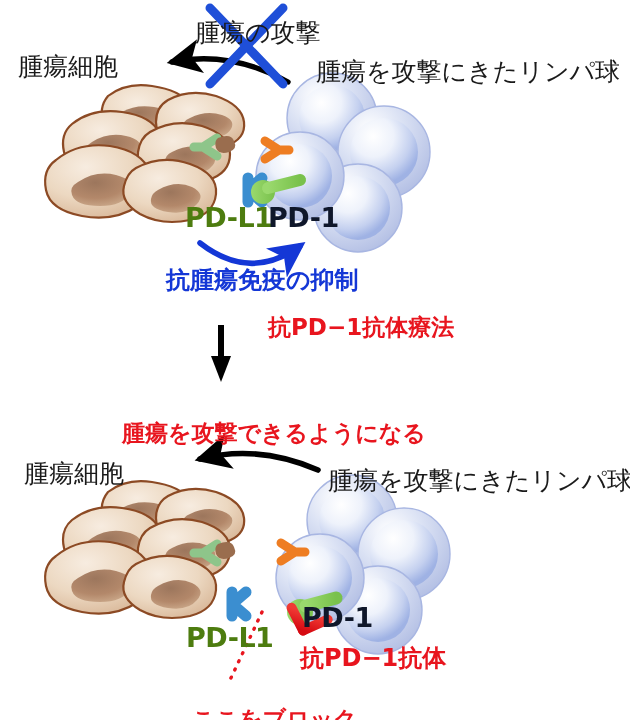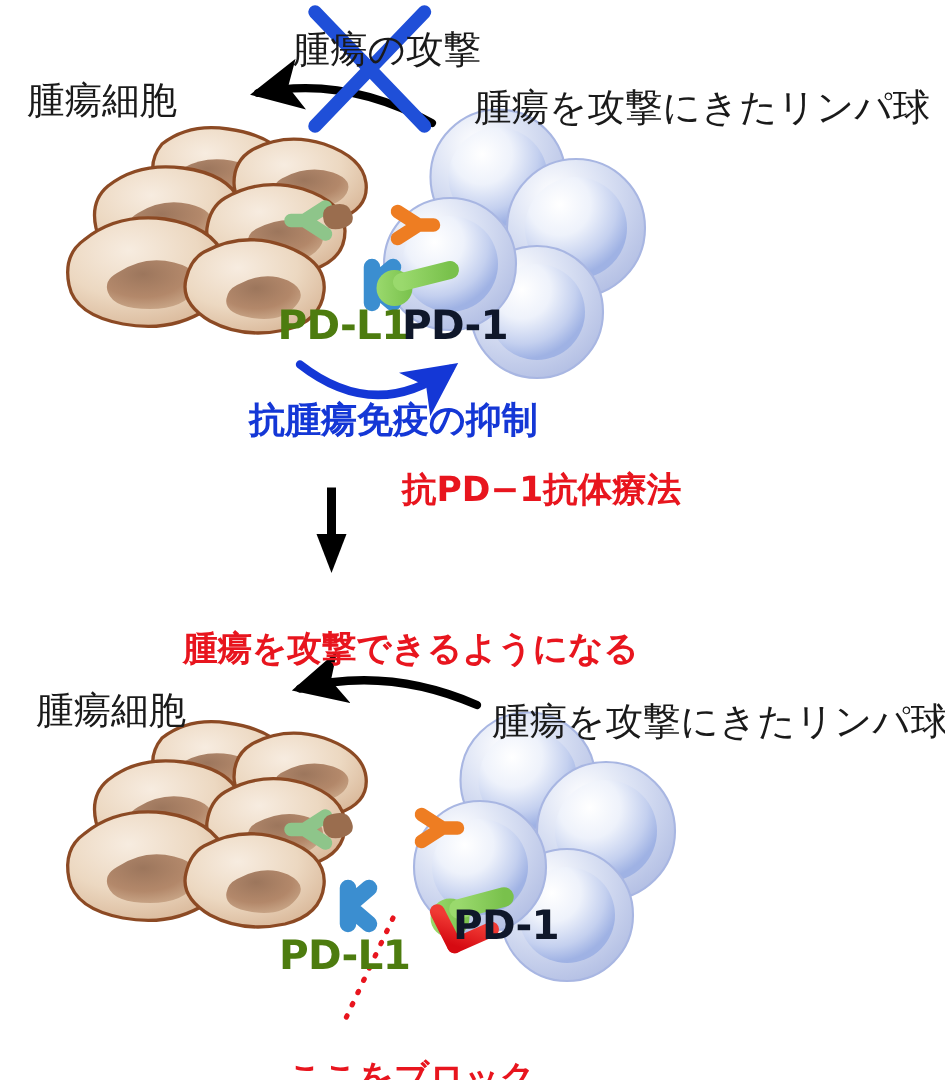--- a/index.html
+++ b/index.html
@@ -228,16 +228,17 @@
   <div class="lbl jp-red" style="left:122px;top:422px;">腫瘍を攻撃できるようになる</div>
 
   <div class="lbl jp-black" style="left:24px;top:461px;">腫瘍細胞</div>
 
   <div class="lbl jp-black" style="left:328px;top:468px;">腫瘍を攻撃にきたリンパ球</div>
 
   <div class="lbl tag-pdl1" style="left:186px;top:624px;">PD-L1</div>
 
   <div class="lbl tag-pd1" style="left:302px;top:604px;">PD-1</div>
 
+  <div class="lbl tag-ab" style="left:300px;top:646px;">抗PD−1抗体</div>
 
   <div class="lbl jp-red" style="left:192px;top:708px;text-decoration:underline;">ここをブロック</div>
 
 </div>
 
 </body></html>

